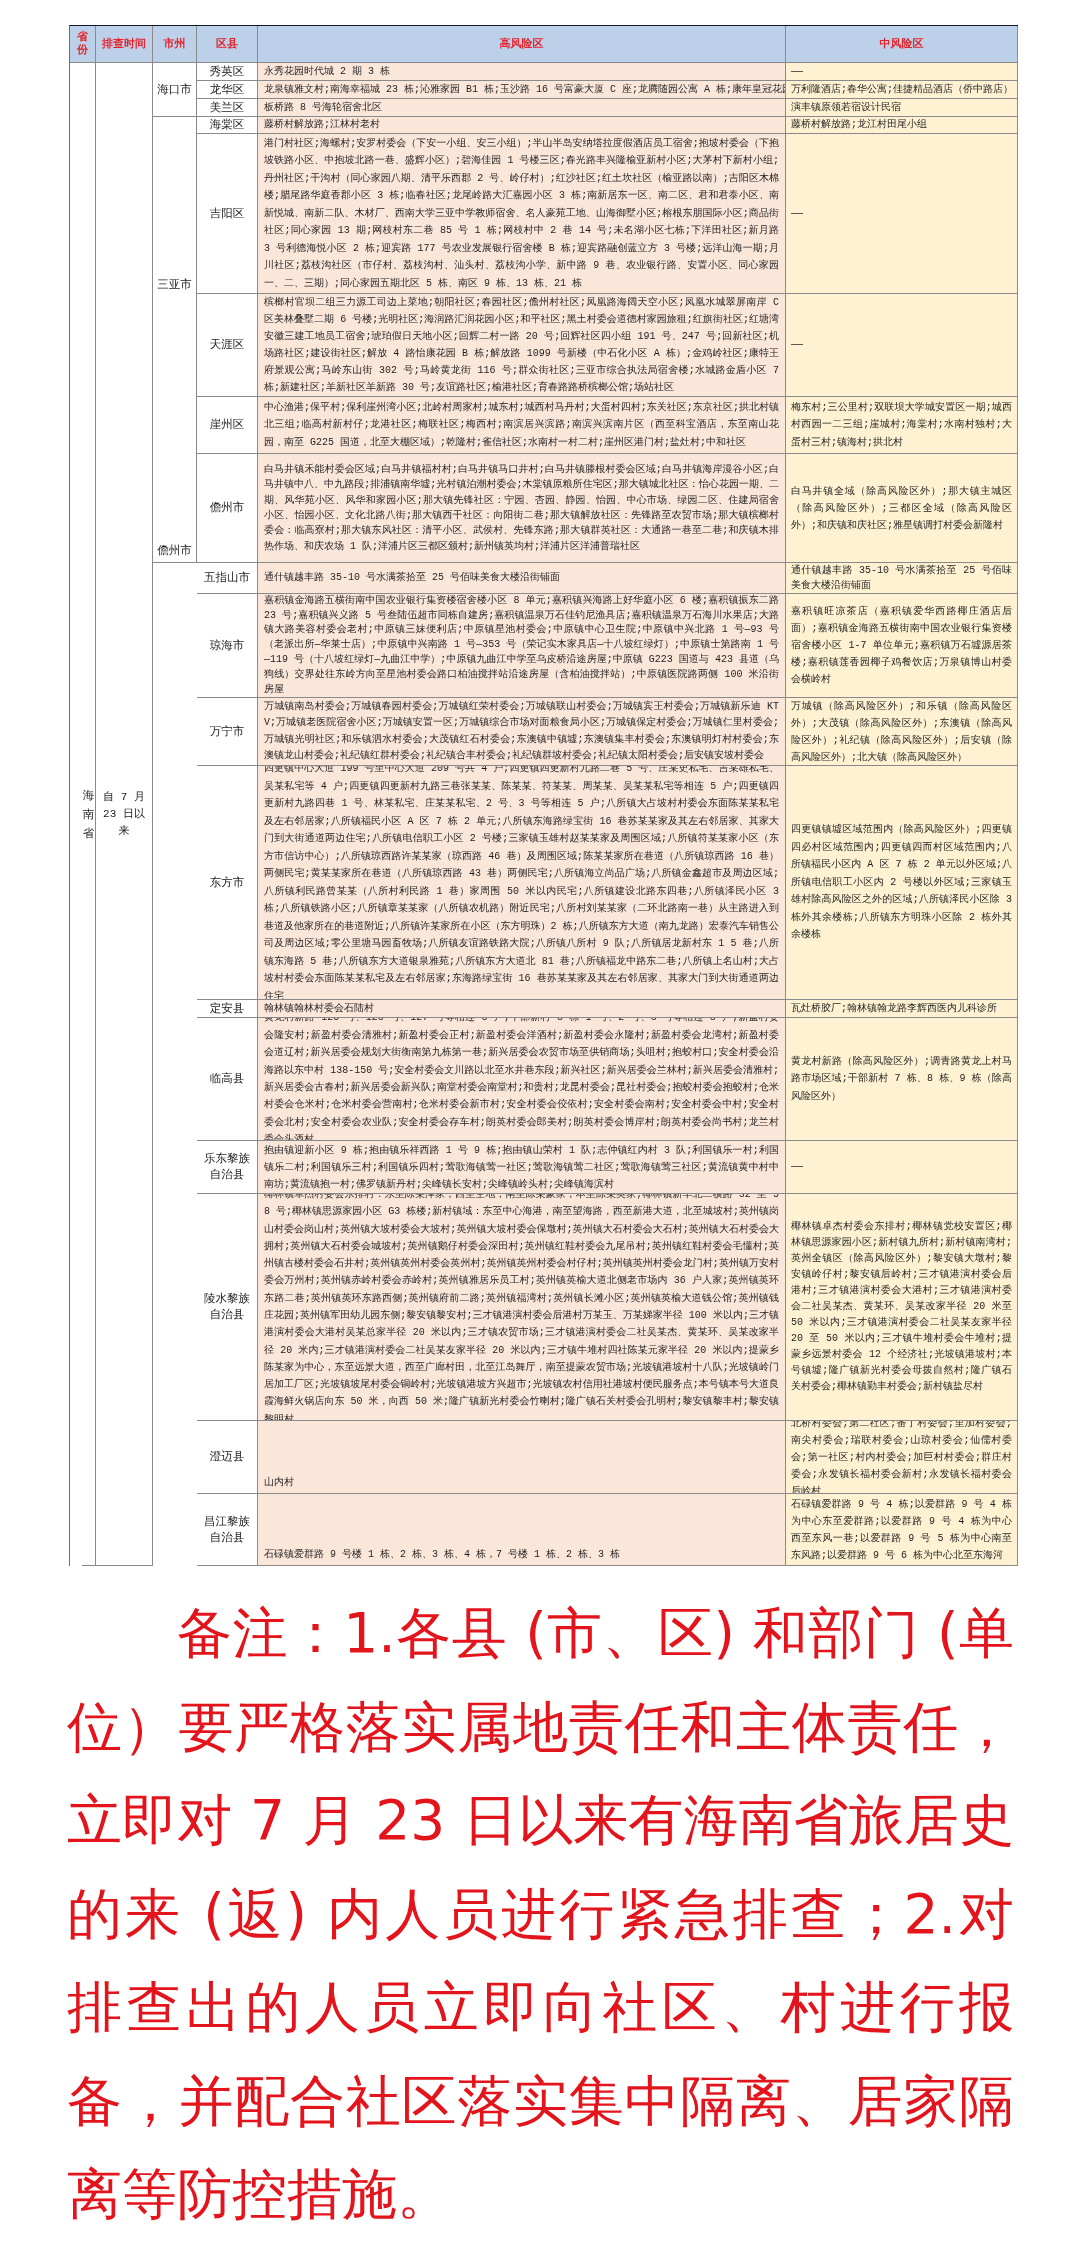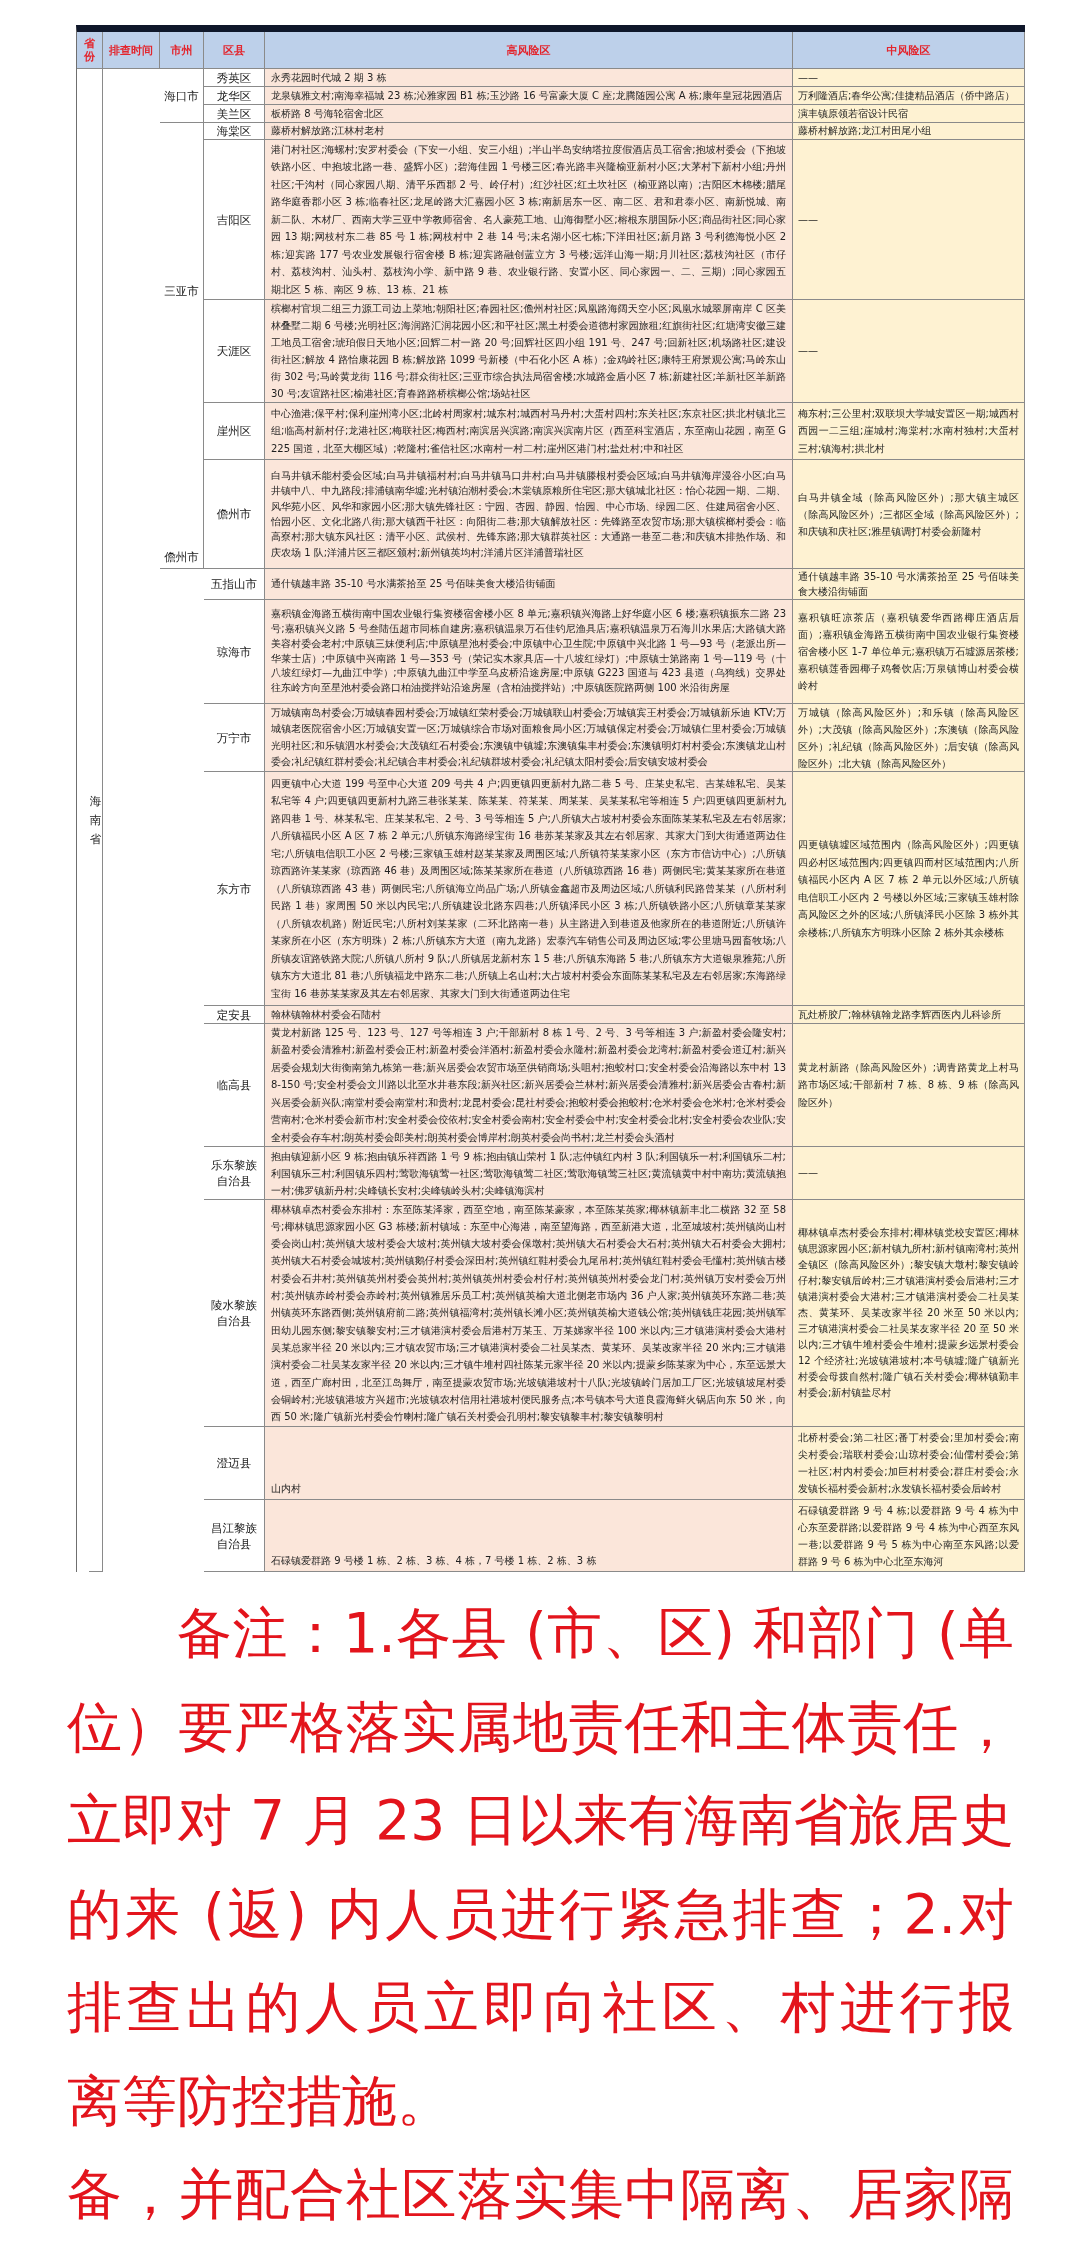--- a/index.html
+++ b/index.html
@@ -4,25 +4,25 @@
 <style>
   html, body { margin:0; padding:0; }
   body {
     width:1080px; height:2256px; position:relative; overflow:hidden;
     background:#ffffff; color:#1c1c1c;
     font-family:"DejaVu Sans", "Liberation Sans", sans-serif;
     --header_bg:#bdd0ea; --header_text:#e3262e; --high_bg:#fbe6da;
     --medium_bg:#fef2d2; --border:#8a8a8a; --note_text:#e3141c;
   }
   .tbl {
-    position:absolute; left:76px; top:25px;
+    position:absolute; left:69px; top:25px;
     display:grid;
     grid-template-columns:26px 57px 44px 61px 528px 232px;
     grid-template-rows:37px 18px 18px 18px 17px 160px 103px 57px 109px 31px 104px 68px 234px 18px 123px 53px 227px 73px 72px;
-    border-left:1px solid #6f6f6f; border-top:7px solid #0f172a;
+    border-left:1px solid #6f6f6f; border-top:1px solid #0f172a;font-family:Liberation Mono, monospace;
   }
   .cell {
     box-sizing:border-box; overflow:hidden;
     border-right:1px solid var(--border); border-bottom:1px solid var(--border);
     display:flex; align-items:center; justify-content:center; text-align:center;
   }
   .hdr { grid-row:1; background:var(--header_bg); color:var(--header_text);
          font-weight:bold; font-size:11px; line-height:13px; padding:0 2px; }
   .hdr.narrow { padding:0 6px; word-break:break-all; }
   .h1{grid-column:1}.h2{grid-column:2}.h3{grid-column:3}.h4{grid-column:4}.h5{grid-column:5}.h6{grid-column:6}
@@ -59,20 +59,21 @@
 <div class="tbl">
 
   <div class="cell hdr narrow h1">省份</div>
   <div class="cell hdr h2">排查时间</div>
   <div class="cell hdr h3">市州</div>
   <div class="cell hdr h4">区县</div>
   <div class="cell hdr h5">高风险区</div>
   <div class="cell hdr h6">中风险区</div>
 
   <div class="cell prov">海南省</div>
+  <div class="cell time">自 7 月 23 日以来</div>
   <div class="cell city haikou">海口市</div>
   <div class="cell city split">
     <span class="lbl-top">三亚市</span>
     <span class="lbl-bot">儋州市</span>
   </div>
 
   <div class="row" style="--r:2;--lh:16px;--lhm:16px">
     <div class="cell county">秀英区</div>
     <div class="cell high oneline">
         <div class="txt">永秀花园时代城 2 期 3 栋</div>
@@ -235,15 +236,15 @@
       </div>
   </div>
 </div>
 
 <div class="note">
   <div class="ln first">备注：1.各县 (市、区) 和部门 (单</div>
   <div class="ln">位）要严格落实属地责任和主体责任，</div>
   <div class="ln">立即对 7 月 23 日以来有海南省旅居史</div>
   <div class="ln">的来 (返) 内人员进行紧急排查；2.对</div>
   <div class="ln">排查出的人员立即向社区、村进行报</div>
+  <div class="ln">备，并配合社区落实集中隔离、居家隔</div>
   <div class="ln last">离等防控措施。</div>
-  <div class="ln">备，并配合社区落实集中隔离、居家隔</div>
 </div>
 
 </body></html>

